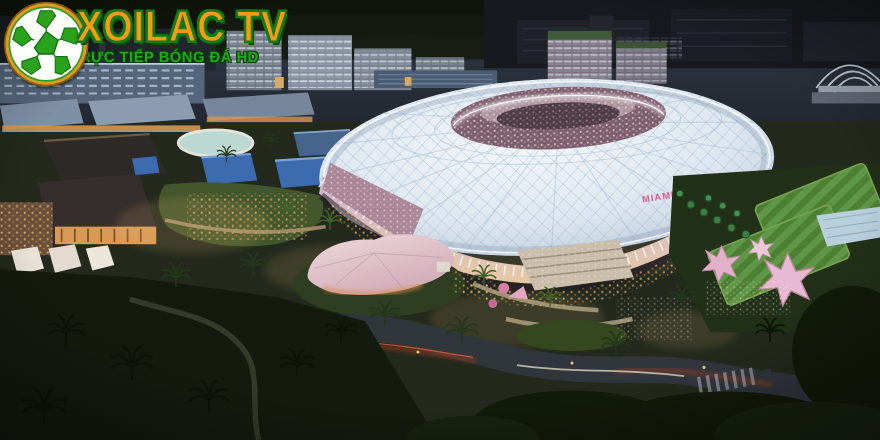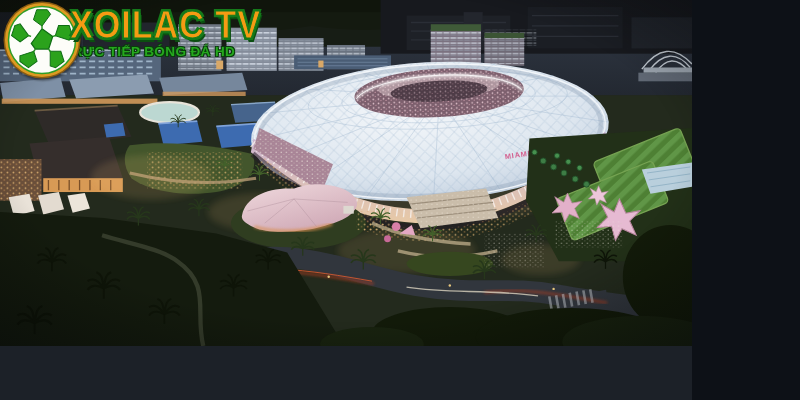--- a/index.html
+++ b/index.html
@@ -1,16 +1,16 @@
 <!DOCTYPE html>
 <html><head>
 <meta charset="utf-8">
 <style>
   html,body{margin:0;padding:0;background:#0d1117;}
-  #stage{position:relative;width:692px;height:400px;overflow:hidden;background:#1c2128;
+  #stage{position:relative;width:800px;height:400px;overflow:hidden;background:#1c2128;
          font-family:"Liberation Sans",sans-serif;}
   #scene{position:absolute;inset:0;}
   
   #watermark{position:absolute;left:2px;top:0;display:flex;align-items:flex-start;z-index:5;}
   #ball{width:80px;height:80px;flex:0 0 auto;filter:drop-shadow(1px 2px 1px rgba(0,0,0,.45));}
   #logo-text{margin-left:-12px;margin-top:6px;}
   .logo-title{
     font-size:39px;font-weight:700;letter-spacing:1px;line-height:.95;
     color:#f59b13;white-space:nowrap;
     transform:scaleX(.88);transform-origin:left top;

